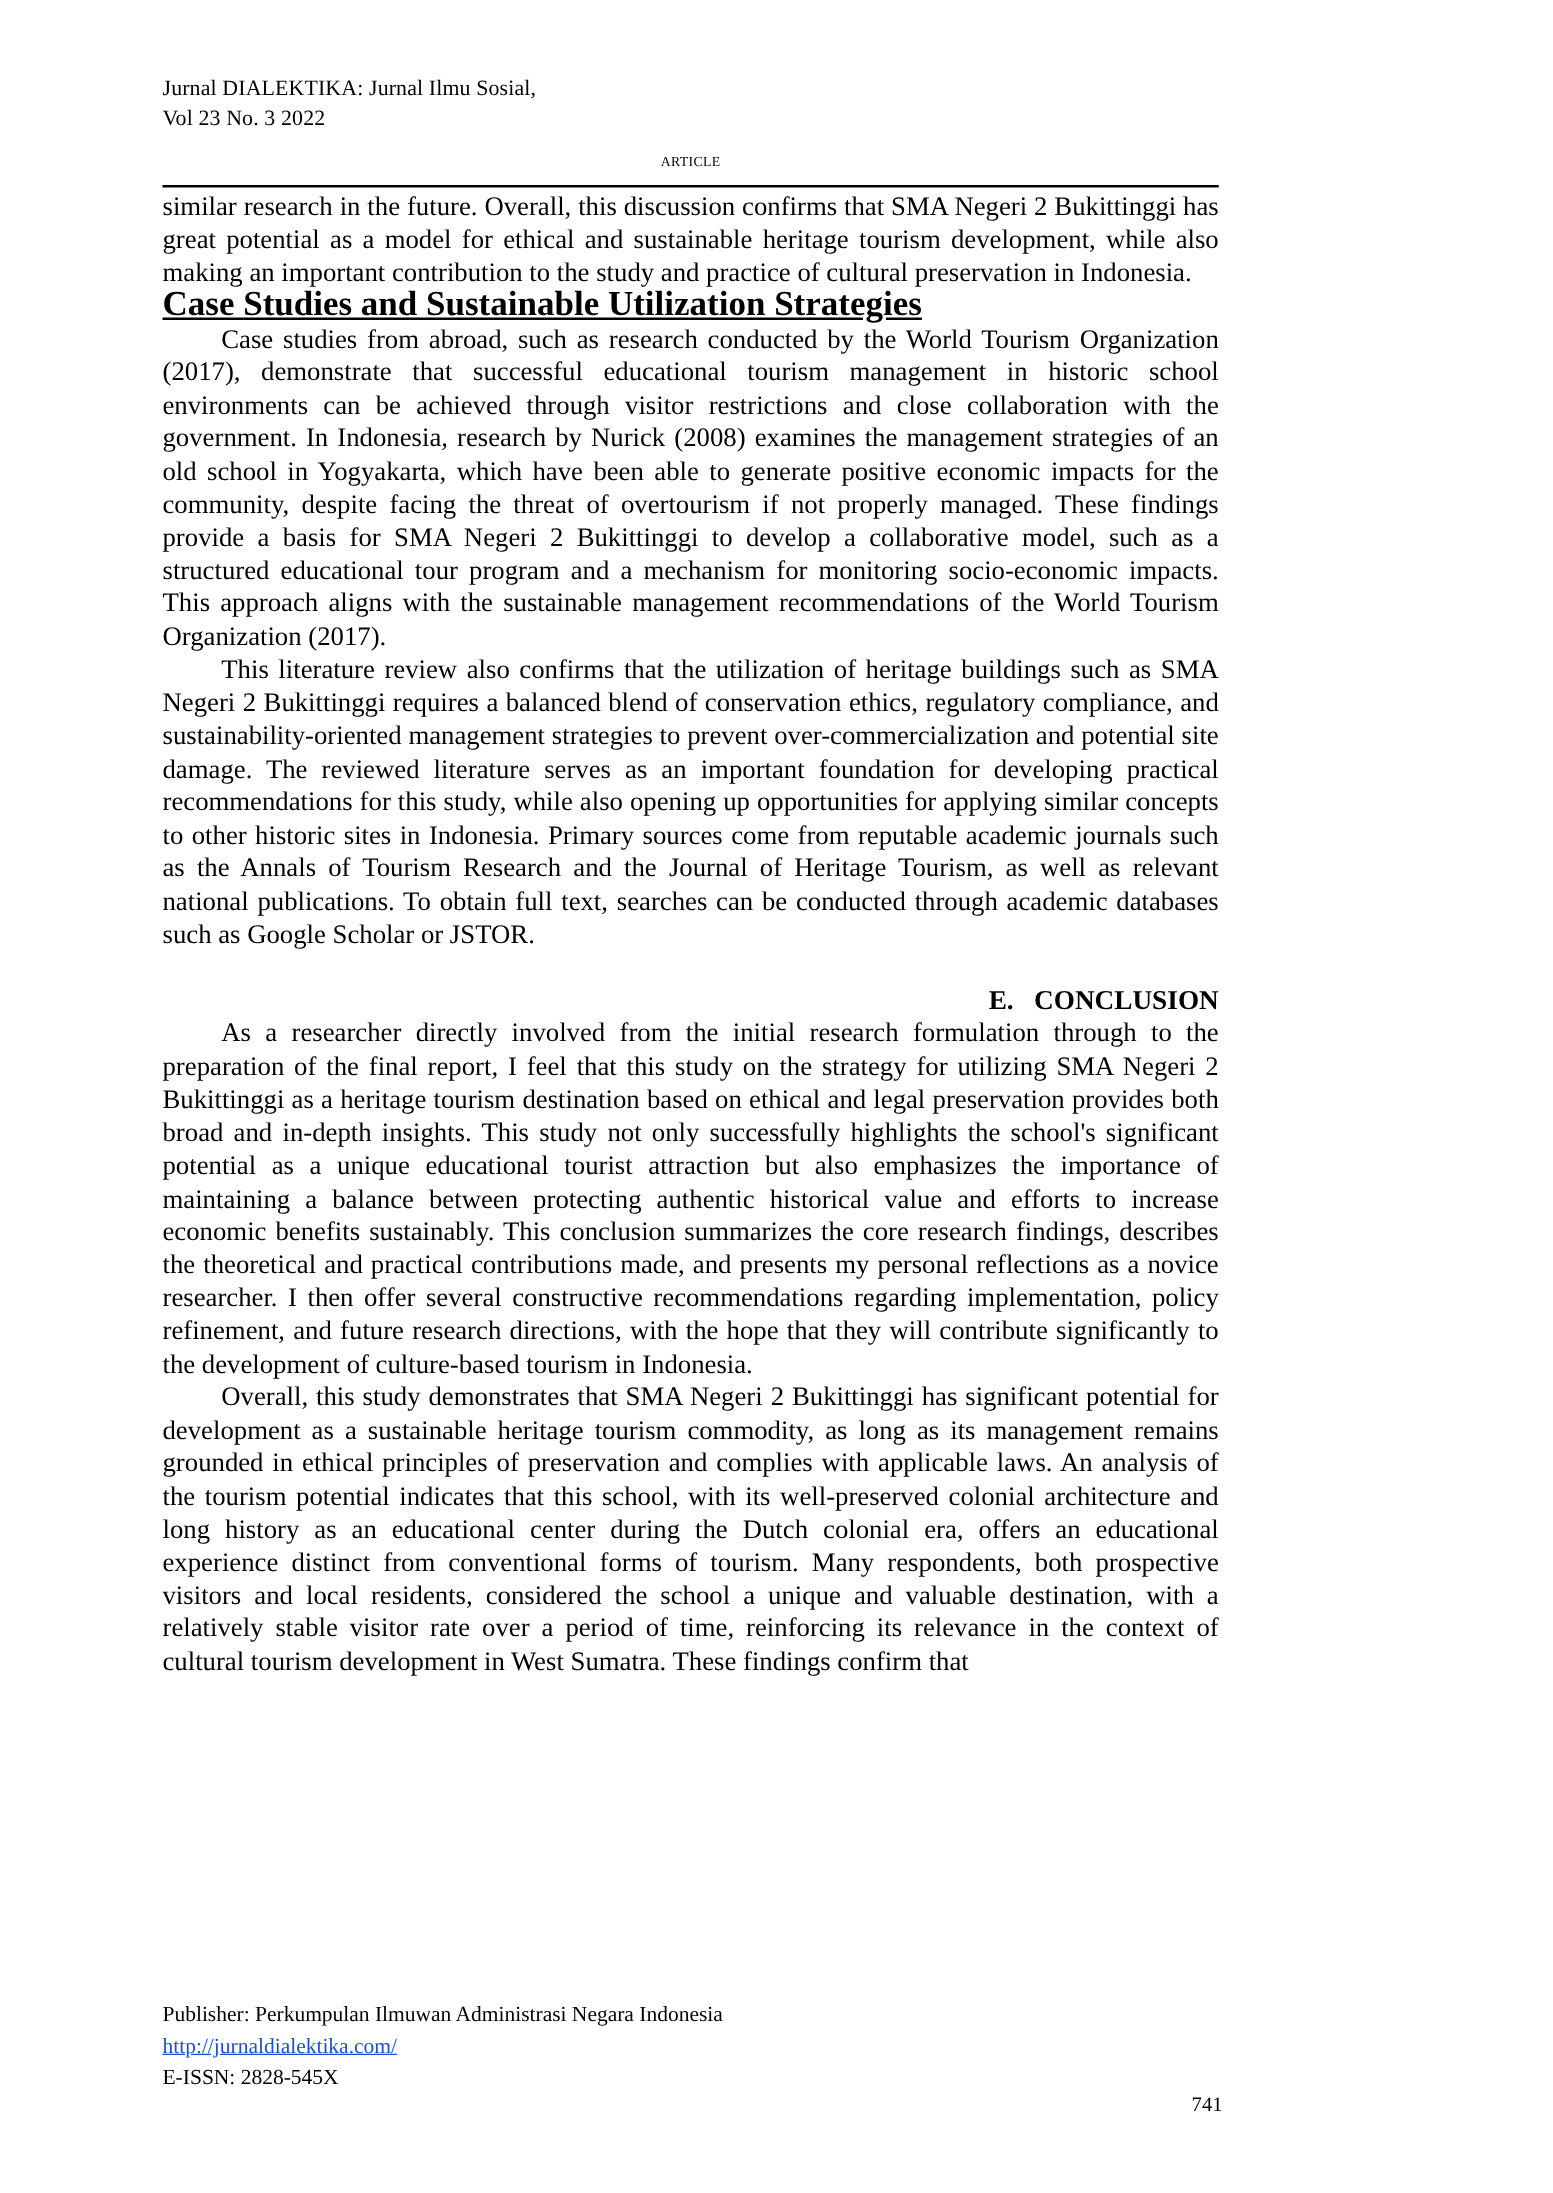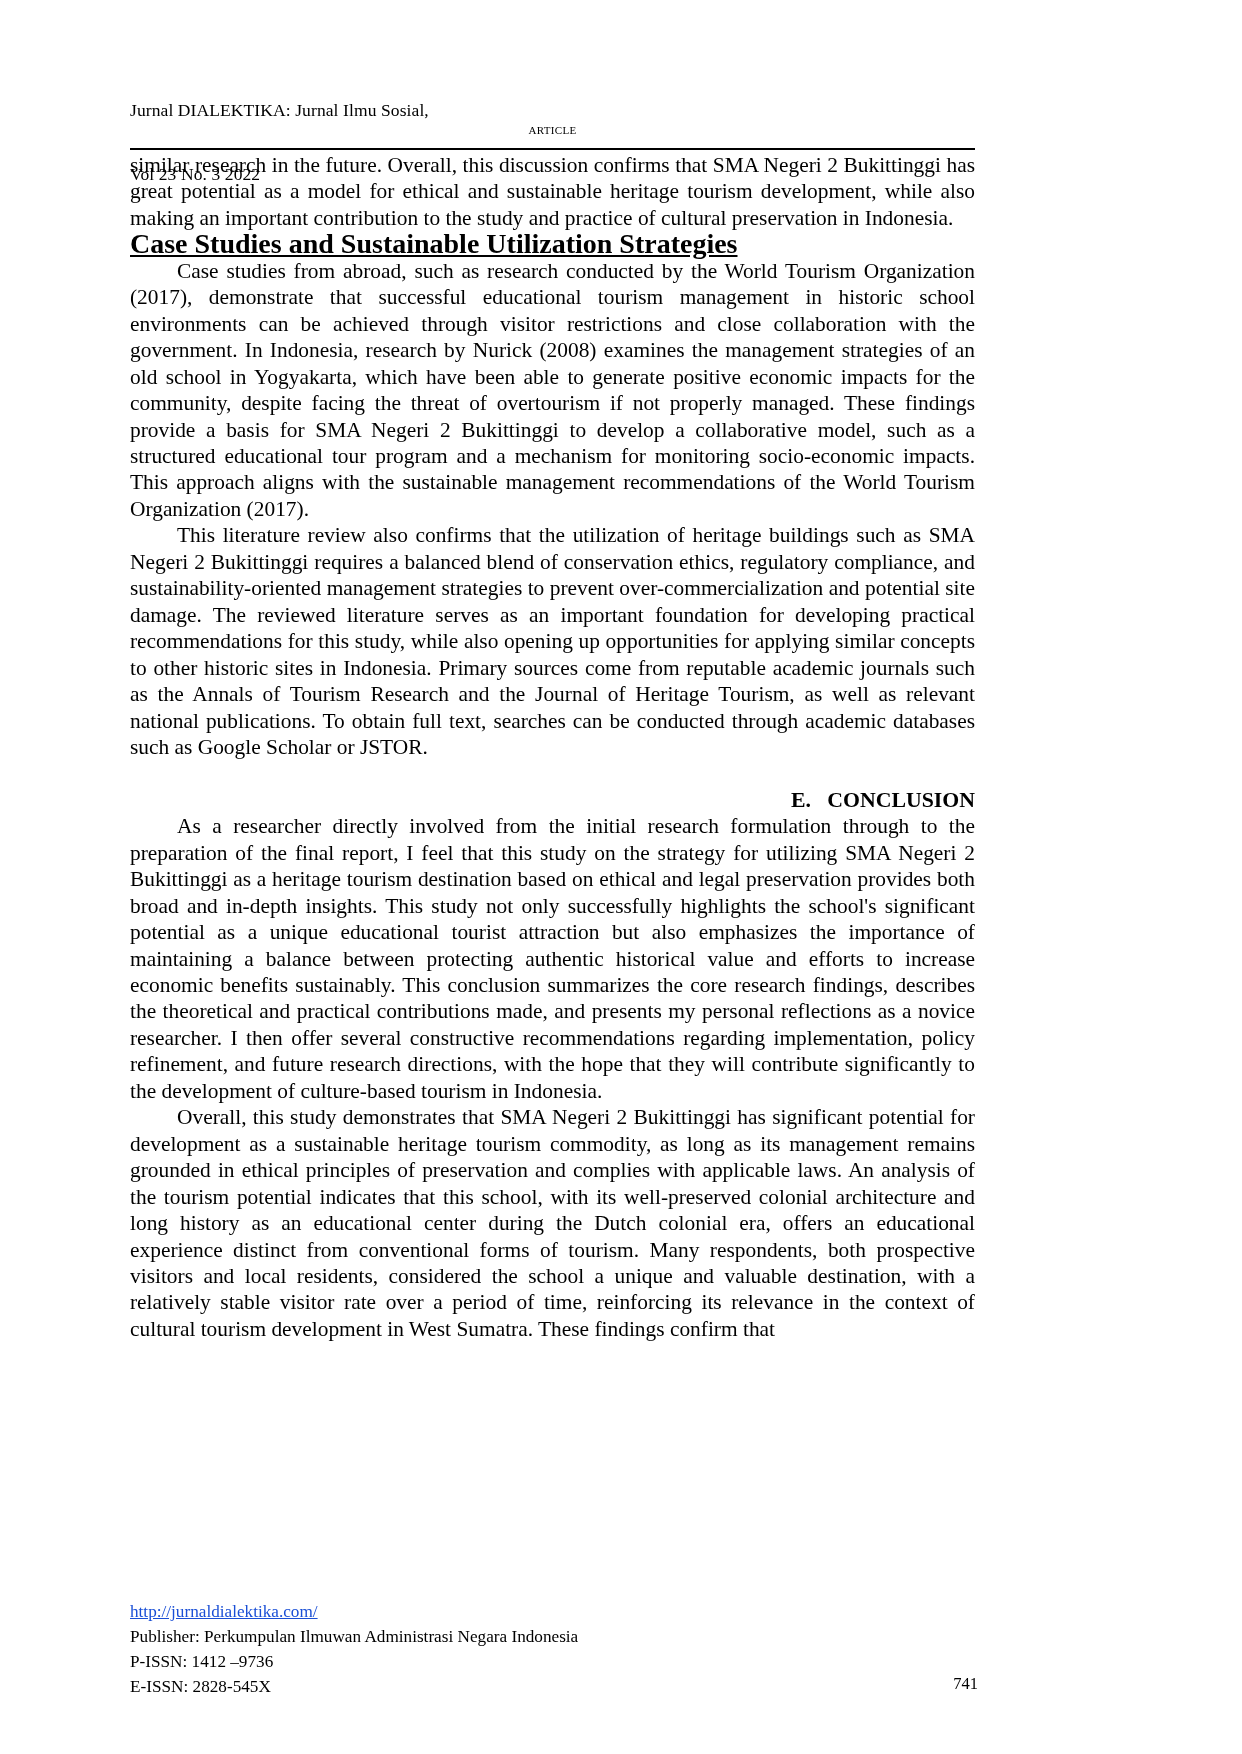--- a/index.html
+++ b/index.html
@@ -29,21 +29,21 @@
   
   .running-head {
     position: absolute;
     left: 130px;
     top: 58px;
     width: 700px;
     font-size: 17.5px;
     line-height: 1.38;
     letter-spacing: 0.1px;
   }
-  .running-head div { white-space: pre; margin-top: 40px; }
+  .running-head div { white-space: pre; }
 
   
   .article-label {
     position: absolute;
     left: 130px;
     top: 124px;
     width: 845px;
     text-align: center;
     font-size: 11px;
     letter-spacing: 0.3px;
@@ -149,21 +149,20 @@
 
     <h2 class="section-head">E.   CONCLUSION</h2>
 
     <p class="para">As a researcher directly involved from the initial research formulation through to the preparation of the final report, I feel that this study on the strategy for utilizing SMA Negeri 2 Bukittinggi as a heritage tourism destination based on ethical and legal preservation provides both broad and in-depth insights. This study not only successfully highlights the school's significant potential as a unique educational tourist attraction but also emphasizes the importance of maintaining a balance between protecting authentic historical value and efforts to increase economic benefits sustainably. This conclusion summarizes the core research findings, describes the theoretical and practical contributions made, and presents my personal reflections as a novice researcher. I then offer several constructive recommendations regarding implementation, policy refinement, and future research directions, with the hope that they will contribute significantly to the development of culture-based tourism in Indonesia.</p>
 
     <p class="para last-flush">Overall, this study demonstrates that SMA Negeri 2 Bukittinggi has significant potential for development as a sustainable heritage tourism commodity, as long as its management remains grounded in ethical principles of preservation and complies with applicable laws. An analysis of the tourism potential indicates that this school, with its well-preserved colonial architecture and long history as an educational center during the Dutch colonial era, offers an educational experience distinct from conventional forms of tourism. Many respondents, both prospective visitors and local residents, considered the school a unique and valuable destination, with a relatively stable visitor rate over a period of time, reinforcing its relevance in the context of cultural tourism development in West Sumatra. These findings confirm that</p>
 
   </div>
 
   <div class="footer">
+    <div>Publisher: Perkumpulan Ilmuwan Administrasi Negara Indonesia</div>
     <div><span class="url">http://jurnaldialektika.com/</span></div>
-    <div>Publisher: Perkumpulan Ilmuwan Administrasi Negara Indonesia</div>
-    <div>P-ISSN: 1412 –9736</div>
     <div>E-ISSN: 2828-545X</div>
   </div>
 
   <div class="page-number">741</div>
 
 </div>
 
 </body></html>

